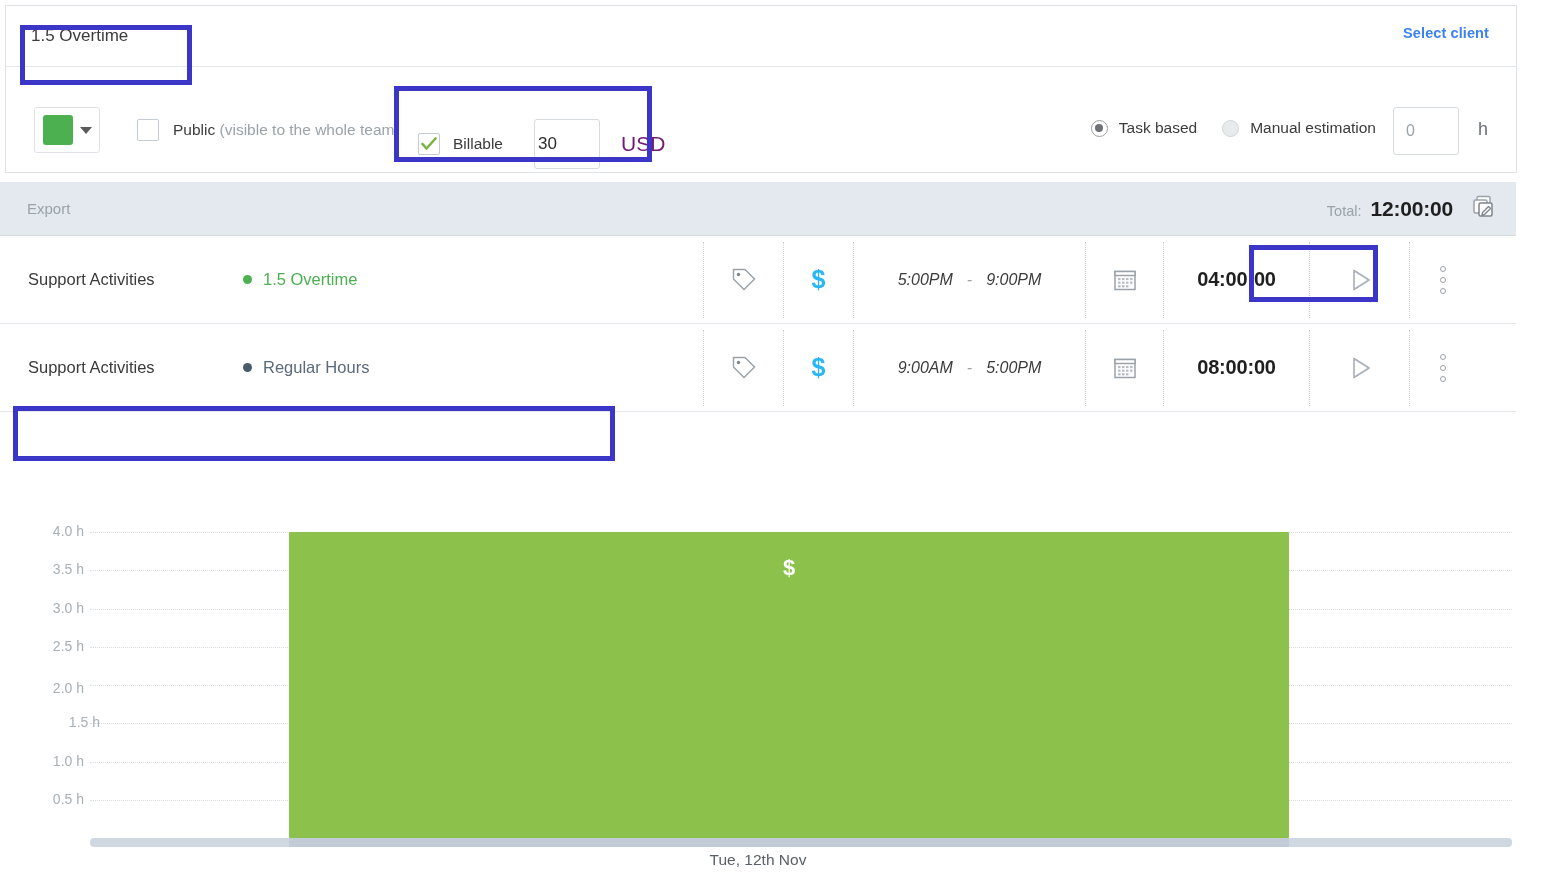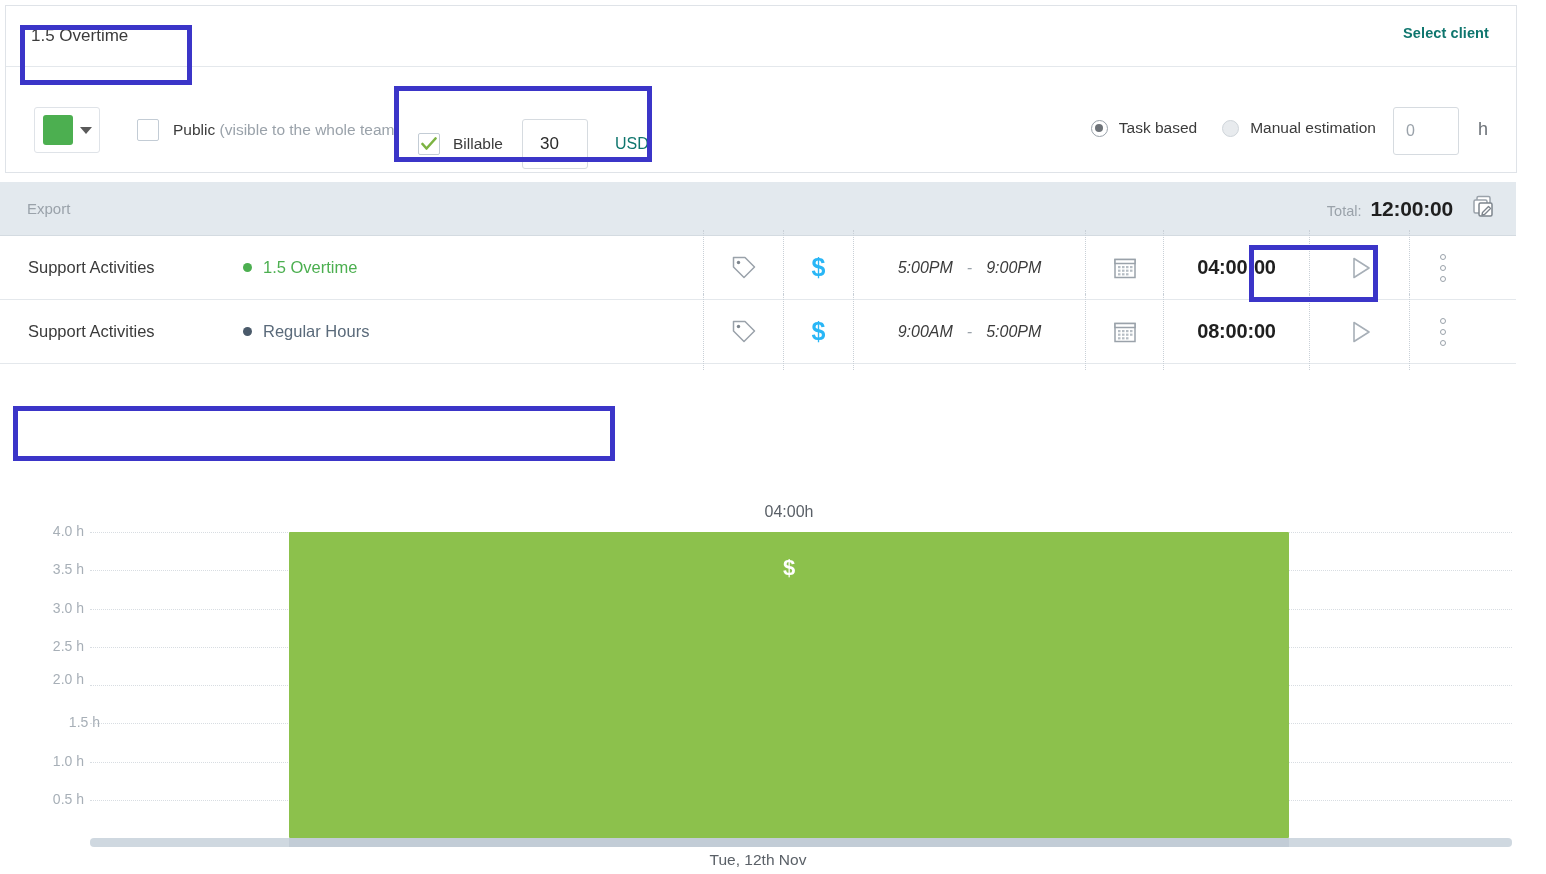--- a/index.html
+++ b/index.html
@@ -27,21 +27,21 @@
     font-size:17px; color:#3b3b3b; background:#fff;
   }
   .hl { position:absolute; border:5px solid #3b35c8; background:transparent; pointer-events:none; }
   #hl-title { left:20px; top:25px; width:172px; height:60px; }
   #hl-billable { left:394px; top:86px; width:258px; height:76px; }
   #hl-entry { left:1249px; top:245px; width:129px; height:57px; }
   #hl-total { left:13px; top:406px; width:602px; height:55px; }
 
   .select-client {
     position:absolute; right:27px; top:19px;
-    font-size:14.5px; font-weight:bold; color:#0f766e; letter-spacing:.1px;
+    font-size:14.5px; font-weight:bold; color:#3b82f6; letter-spacing:.1px;
   }
   .tc-row2 { position:absolute; left:0; top:61px; width:1510px; height:105px; }
 
   .color-box {
     position:absolute; left:28px; top:40px; width:66px; height:46px;
     border:1px solid #dfe3e8; border-radius:3px; background:#fff;
     display:flex; align-items:center; padding-left:8px; gap:7px;
   }
   .swatch { width:30px; height:30px; border-radius:3px; }
   .caret-dn {
@@ -55,24 +55,24 @@
 
   .billable-wrap { position:absolute; left:412px; top:52px; display:flex; align-items:center; gap:13px; }
   .cb-checked {
     width:22px;height:22px;border:1px solid #c3ccd5;background:#fff;border-radius:2px;
     display:flex;align-items:center;justify-content:center;
   }
   .cb-checked svg { display:block; }
   .billable-label { font-size:15.5px; color:#3b3b3b; }
   .rate-input {
     width:66px;height:50px;border:1px solid #d6dbe0;border-radius:3px;background:#fff;
-    display:flex;align-items:center;padding-left:17px;font-size:17px;color:#2b2b2b;
-    margin-left:6px;
-  }
-  .usd { font-size:16px; color:#0f766e; margin-left:14px; }
+    display:flex;align-items:center;padding-left:3px;font-size:17px;color:#2b2b2b;
+    margin-left:18px;
+  }
+  .usd { font-size:21px; color:#701a75; margin-left:8px; }
 
   .est-wrap { position:absolute; right:140px; top:52px; display:flex; align-items:center; gap:11px; }
   .radio-on {
     width:17px;height:17px;border-radius:50%;border:1px solid #9aa2aa;background:#fff;
     display:flex;align-items:center;justify-content:center;
   }
   .radio-on i { width:8px;height:8px;border-radius:50%;background:#6d7278;display:block; }
   .radio-off { width:17px;height:17px;border-radius:50%;border:1px solid #cfd5da;background:#e8ebee; }
   .est-label { font-size:15.5px; color:#3b3b3b; }
   .hours-input {
@@ -89,21 +89,21 @@
     display:flex; align-items:center; border-bottom:1px solid #d4dbe1;
   }
   .day-label { margin-left:27px; font-size:15px; color:#9aa2aa; }
   .day-total { position:absolute; right:63px; top:50%; transform:translateY(-50%);
     display:flex; align-items:baseline; gap:9px; }
   .day-total .lbl { font-size:14.5px; color:#9aa2aa; }
   .day-total .val { font-size:21px; font-weight:bold; color:#1f1f1f; letter-spacing:-.2px; }
   .copy-icon { position:absolute; right:20px; top:50%; transform:translateY(-50%); }
 
   .entry-row {
-    position:relative; height:64px; background:#fff; border-bottom:1px solid #e4e8ec;
+    position:relative; height:88px; background:#fff; border-bottom:1px solid #e4e8ec;
     display:flex; align-items:center;
   }
   .e-project { margin-left:28px; width:215px; font-size:16.5px; color:#3b3b3b; }
   .e-task { display:flex; align-items:center; gap:11px; font-size:16.5px; width:460px; }
   .dot { width:9px; height:9px; border-radius:50%; display:block; }
   .col { height:76px; display:flex; align-items:center; justify-content:center;
          border-left:1px dotted #c9d0d7; }
   .c-tag { width:80px; }
   .c-dollar { width:70px; font-size:25px; font-weight:bold; }
   .c-times { width:232px; gap:14px; font-size:16px; color:#3b3b3b;font-style:italic; }
@@ -370,30 +370,29 @@
     <div id="ygrid">
         <div class="grid" style="top: 64.1176px;"></div>
         <div class="y-lab" style="top: 55.1176px; left: 28px;">4.0 h</div>
         <div class="grid" style="top: 102.353px;"></div>
         <div class="y-lab" style="top: 93.3529px; left: 28px;">3.5 h</div>
         <div class="grid" style="top: 140.588px;"></div>
         <div class="y-lab" style="top: 131.588px; left: 28px;">3.0 h</div>
         <div class="grid" style="top: 178.824px;"></div>
         <div class="y-lab" style="top: 169.824px; left: 28px;">2.5 h</div>
         <div class="grid" style="top: 217.059px;"></div>
-        <div class="y-lab" style="top: 203px; left: 28px;">2.0 h</div>
+        <div class="y-lab" style="top: 212px; left: 28px;">2.0 h</div>
         <div class="grid" style="top: 255.294px;"></div>
         <div class="y-lab" style="top: 246.294px; left: 44px;">1.5 h</div>
         <div class="grid" style="top: 293.529px;"></div>
         <div class="y-lab" style="top: 284.529px; left: 28px;">1.0 h</div>
         <div class="grid" style="top: 331.765px;"></div>
         <div class="y-lab" style="top: 322.765px; left: 28px;">0.5 h</div>
       </div>
     <div class="bar" id="thebar" style="top: 64.1176px; height: 305.882px; background: rgb(140, 193, 76);"></div>
-    <div class="bar-val" id="barval" style="left: 289px; width: 1000px; top: 35.1176px;">04:00h</div>
     <div class="bar-dollar" id="bardollar" style="left: 289px; width: 1000px; top: 87.1176px;">$</div>
     <div class="axis-line"></div>
     <div class="axis-line2"></div>
     <div class="x-lab" id="xlab">Tue, 12th Nov</div>
   </div>
 
   <div class="hl" id="hl-title" style="border-color: rgb(59, 53, 200);"></div>
   <div class="hl" id="hl-billable" style="border-color: rgb(59, 53, 200);"></div>
   <div class="hl" id="hl-entry" style="border-color: rgb(59, 53, 200);"></div>
   <div class="hl" id="hl-total" style="border-color: rgb(59, 53, 200);"></div>

